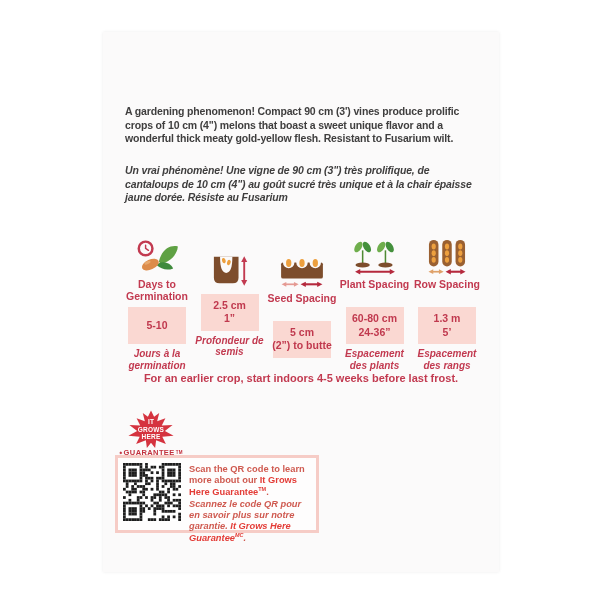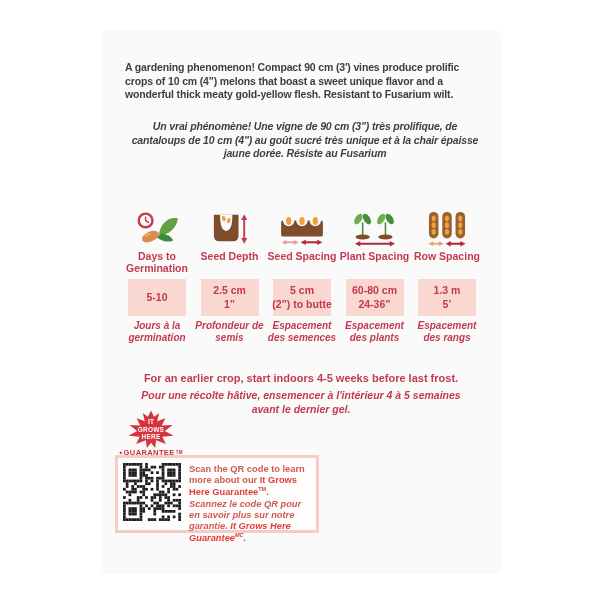--- a/index.html
+++ b/index.html
@@ -6,25 +6,25 @@
   body{
     width:600px;height:600px;background:#ffffff;
     font-family:"Liberation Sans", sans-serif;
     position:relative;overflow:hidden;
   }
   .card{
     position:absolute;left:103px;top:32px;width:396px;height:540px;
     background:#fbfafa;box-shadow:0 0 3px rgba(0,0,0,0.08);
   }
   .desc{position:absolute;left:22px;width:360px;color:#3f3e3e;
-    font-size:10.5px;line-height:1.3;font-weight:600;letter-spacing:-0.15px;}
+    font-size:10.5px;line-height:1.3;font-weight:600;letter-spacing:-0.15px;margin-top:44px;}
   .desc-en{top:29px;}
-  .desc-fr{top:88px;font-style:italic;font-weight:600;text-align:center;}
+  .desc-fr{top:88px;font-style:italic;font-weight:600;}
   .info-grid{
-    position:absolute;left:19px;top:176px;width:360px;
+    position:absolute;left:19px;top:204px;width:360px;
     display:flex;justify-content:space-between;align-items:center;
   }
   .col{width:70px;display:flex;flex-direction:column;align-items:center;}
   .icon-wrap{height:40px;display:flex;align-items:flex-end;justify-content:center;}
   .col-label{margin-top:2px;text-align:center;color:#c23a50;font-weight:bold;
     font-size:10.5px;line-height:1.15;min-height:25px;}
   .value-box{margin-top:4px;width:58px;min-height:37px;background:#fad8d2;
     display:flex;flex-direction:column;align-items:center;justify-content:center;}
   .value-box div{color:#c0394e;font-weight:bold;font-size:10.5px;line-height:1.25;
     white-space:nowrap;}
@@ -85,21 +85,20 @@
         <svg width="38" height="36" viewBox="0 0 40 38">
           <path d="M3 3 H29 V25 Q29 31 23 31 H9 Q3 31 3 25 Z" fill="#7d4d2c"></path>
           <path d="M9.5 3 Q9.5 20 16 20 Q22.5 20 22.5 3 Z" fill="#fbfafa"></path>
           <ellipse cx="13.5" cy="7" rx="1.9" ry="2.9" transform="rotate(-18 13.5 7)" fill="#eda03f"></ellipse>
           <ellipse cx="18.8" cy="9" rx="1.9" ry="2.9" transform="rotate(18 18.8 9)" fill="#eda03f"></ellipse>
           <line x1="35" y1="8" x2="35" y2="28" stroke="#c23a50" stroke-width="2"></line>
           <path d="M35 2.5 L31.8 8.5 L38.2 8.5 Z" fill="#c23a50"></path>
           <path d="M35 33.5 L31.8 27.5 L38.2 27.5 Z" fill="#c23a50"></path>
         </svg>
       </div>
-      <div class="col-label">Seed Depth</div>
       <div class="value-box">
         <div>2.5 cm</div>
         <div>1”</div>
       </div>
       <div class="col-fr">Profondeur de semis</div>
     </div>
 
     <div class="col">
       <div class="icon-wrap">
         <svg width="46" height="38" viewBox="0 0 48 40">
@@ -116,21 +115,20 @@
           <line x1="26" y1="34" x2="42" y2="34" stroke="#b5293d" stroke-width="2.2"></line>
           <path d="M22.5 34 L28 31.2 L28 36.8 Z" fill="#b5293d"></path>
           <path d="M45.5 34 L40 31.2 L40 36.8 Z" fill="#b5293d"></path>
         </svg>
       </div>
       <div class="col-label">Seed Spacing</div>
       <div class="value-box">
         <div>5 cm</div>
         <div>(2”) to butte</div>
       </div>
-      <div class="col-fr">Espacement des semences</div>
     </div>
 
     <div class="col">
       <div class="icon-wrap">
         <svg width="46" height="38" viewBox="0 0 48 40">
           <line x1="11" y1="13" x2="11" y2="27" stroke="#4e8a33" stroke-width="1.6"></line>
           <ellipse cx="6.5" cy="9.5" rx="3.4" ry="6.2" transform="rotate(32 6.5 9.5)" fill="#6fae4c"></ellipse>
           <ellipse cx="15.5" cy="9.5" rx="3.4" ry="6.2" transform="rotate(-32 15.5 9.5)" fill="#44903c"></ellipse>
           <ellipse cx="11" cy="28.5" rx="7.5" ry="2.6" fill="#7d4d2c"></ellipse>
           <line x1="35" y1="13" x2="35" y2="27" stroke="#4e8a33" stroke-width="1.6"></line>
@@ -177,21 +175,20 @@
       <div class="value-box">
         <div>1.3 m</div>
         <div>5’</div>
       </div>
       <div class="col-fr">Espacement des rangs</div>
     </div>
 
   </div>
 
   <div class="frost-en">For an earlier crop, start indoors 4-5 weeks before last frost.</div>
-  <div class="frost-fr">Pour une récolte hâtive, ensemencer à l'intérieur 4 à 5 semaines avant le dernier gel.</div>
 
   <div class="logo">
     <div class="leaf-wrap">
       <svg width="58" height="38" viewBox="0 0 100 74">
         <path d="M50 1 L56 13 L66 6 L62 22 L78 16 L71 30 L92 29 L77 41 L94 50 L72 52 L79 66 L60 59 L58 74 L50 64 L42 74 L40 59 L21 66 L28 52 L6 50 L23 41 L8 29 L29 30 L22 16 L38 22 L34 6 L44 13 Z" fill="#d5333f"></path>
       </svg>
       <div class="leaf-text">
         <div>IT</div>
         <div>GROWS</div>
         <div>HERE</div>

